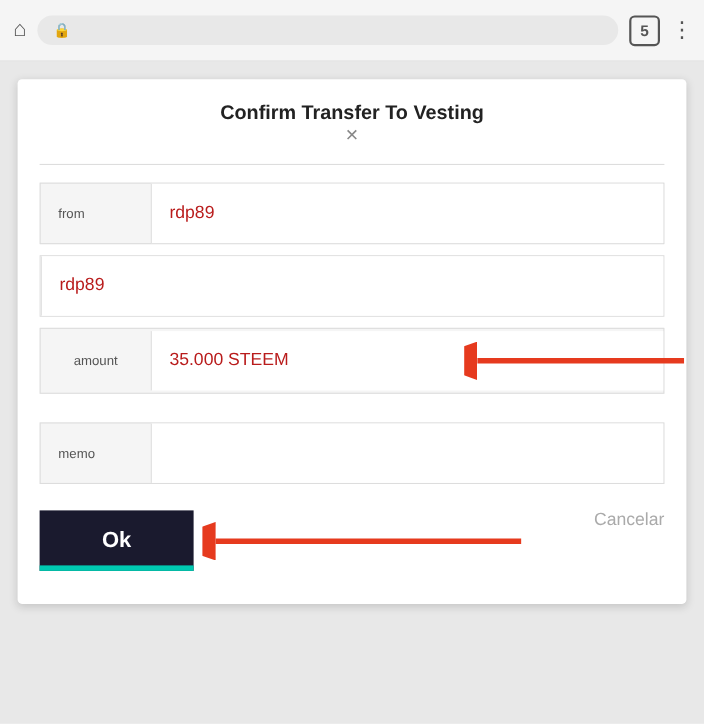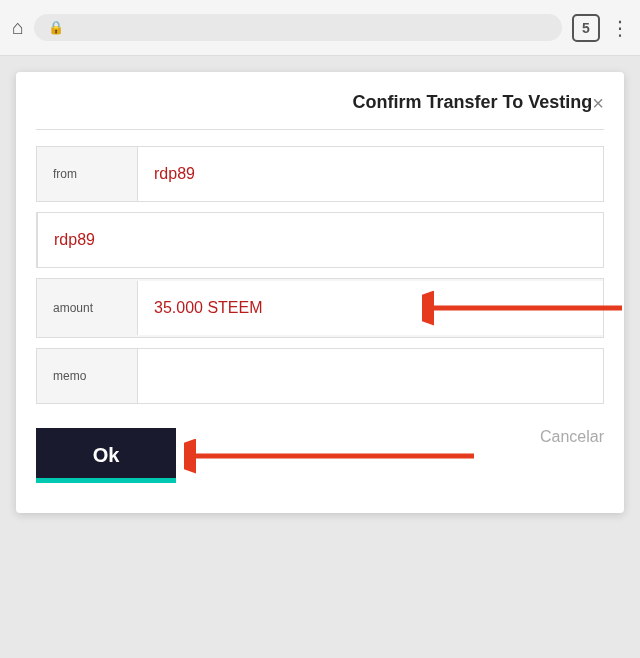--- a/index.html
+++ b/index.html
@@ -82,23 +82,24 @@
     .dialog {
       background: #ffffff;
       border-radius: 4px;
       padding: 20px 20px 30px 20px;
       position: relative;
       box-shadow: 0 2px 8px rgba(0,0,0,0.15);
     }
 
     .dialog-header {
       display: flex;
-      justify-content: flex-end;
+      justify-content: space-between;
       align-items: center;
       margin-bottom: 16px;
+      flex-direction: column;
     }
 
     .dialog-title {
       font-size: 18px;
       font-weight: bold;
       color: #222;
     }
 
     .close-btn {
       font-size: 20px;
@@ -214,21 +215,21 @@
 
     <div class="form-field">
       <span class="field-label">from</span>
       <div class="field-value-area">rdp89</div>
     </div>
 
     <div class="form-field">
       <div class="field-value-area">rdp89</div>
     </div>
 
-    <div style="position:relative; margin-bottom:10px;">
+    <div style="position:relative; margin-bottom:26px;text-align:center;">
       <div class="form-field" style="margin-bottom:0; min-height:60px;">
         <span class="field-label">amount</span>
         <div class="field-value-area">35.000 STEEM</div>
       </div>
 
       <svg style="position:absolute; right:-18px; top:50%; transform:translateY(-50%); pointer-events:none;" width="200" height="40" viewBox="0 0 200 40">
         <defs>
           <marker id="arrowhead-amount" markerWidth="10" markerHeight="7" refX="0" refY="3.5" orient="auto">
             <polygon points="0 0, 10 3.5, 0 7" fill="#e63a1e"></polygon>
           </marker>

